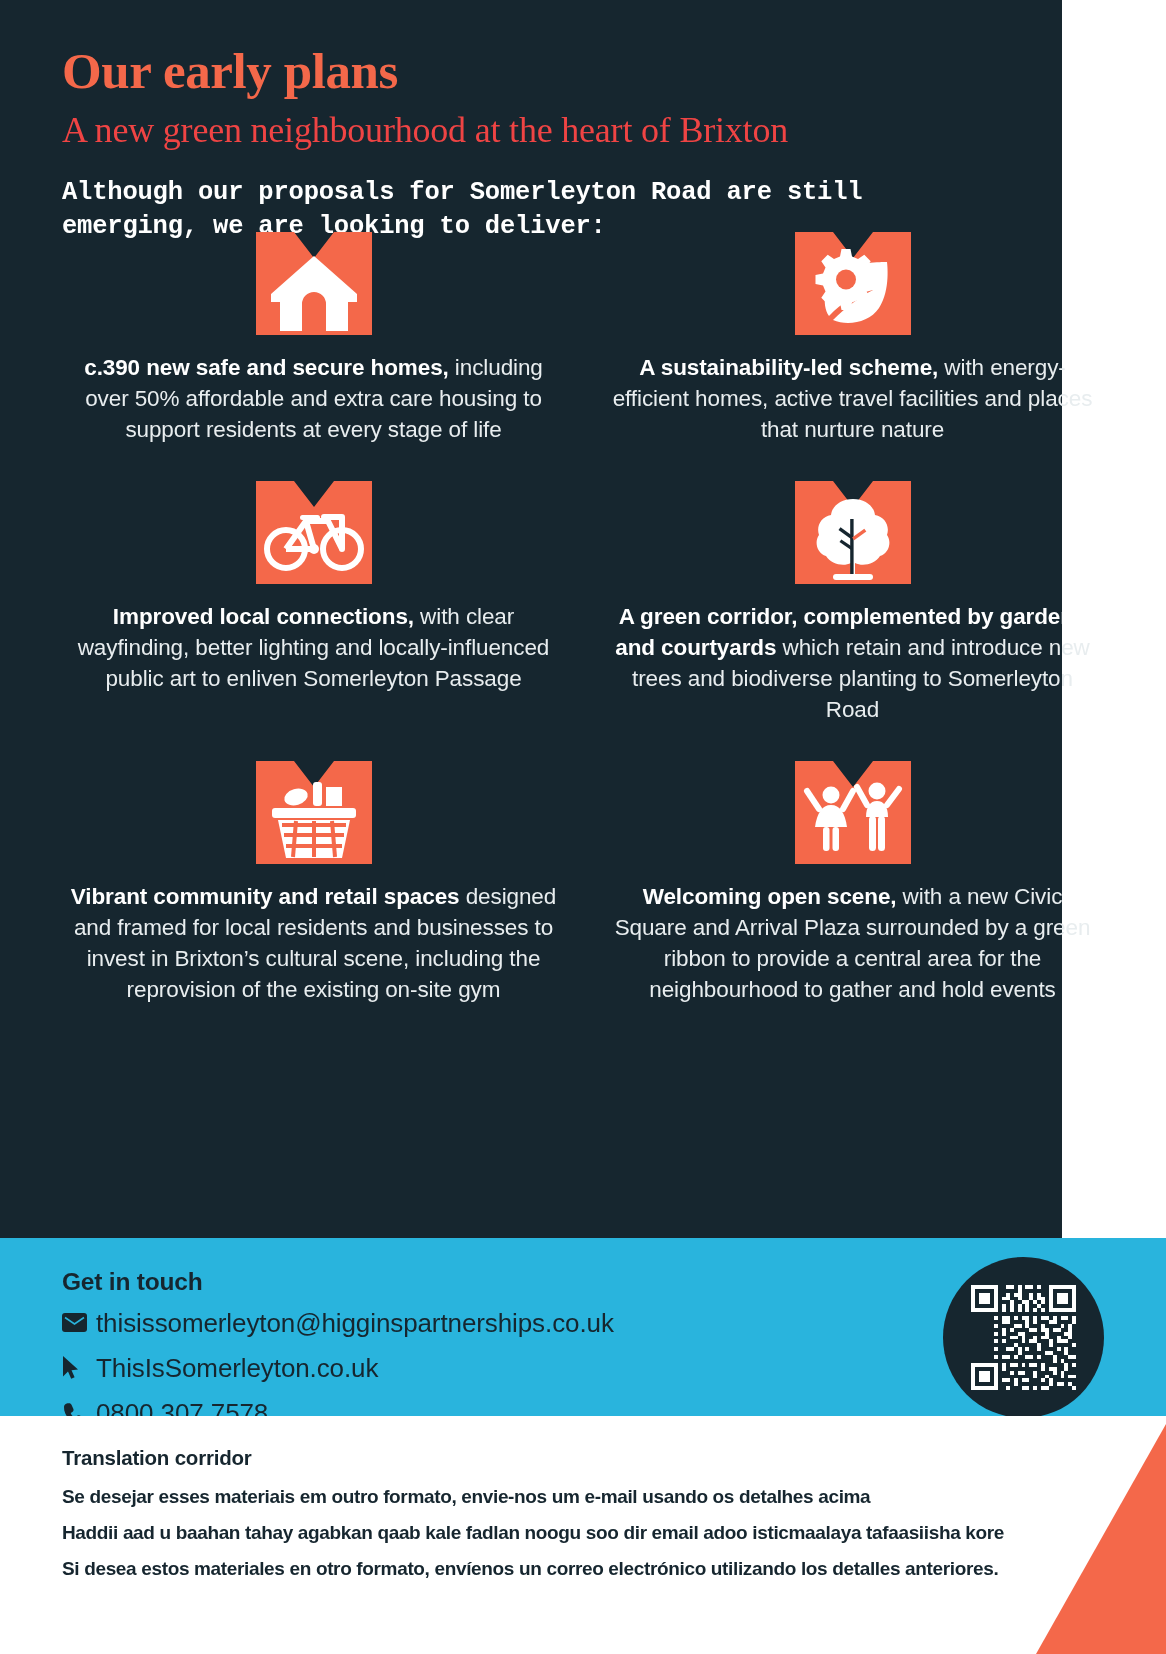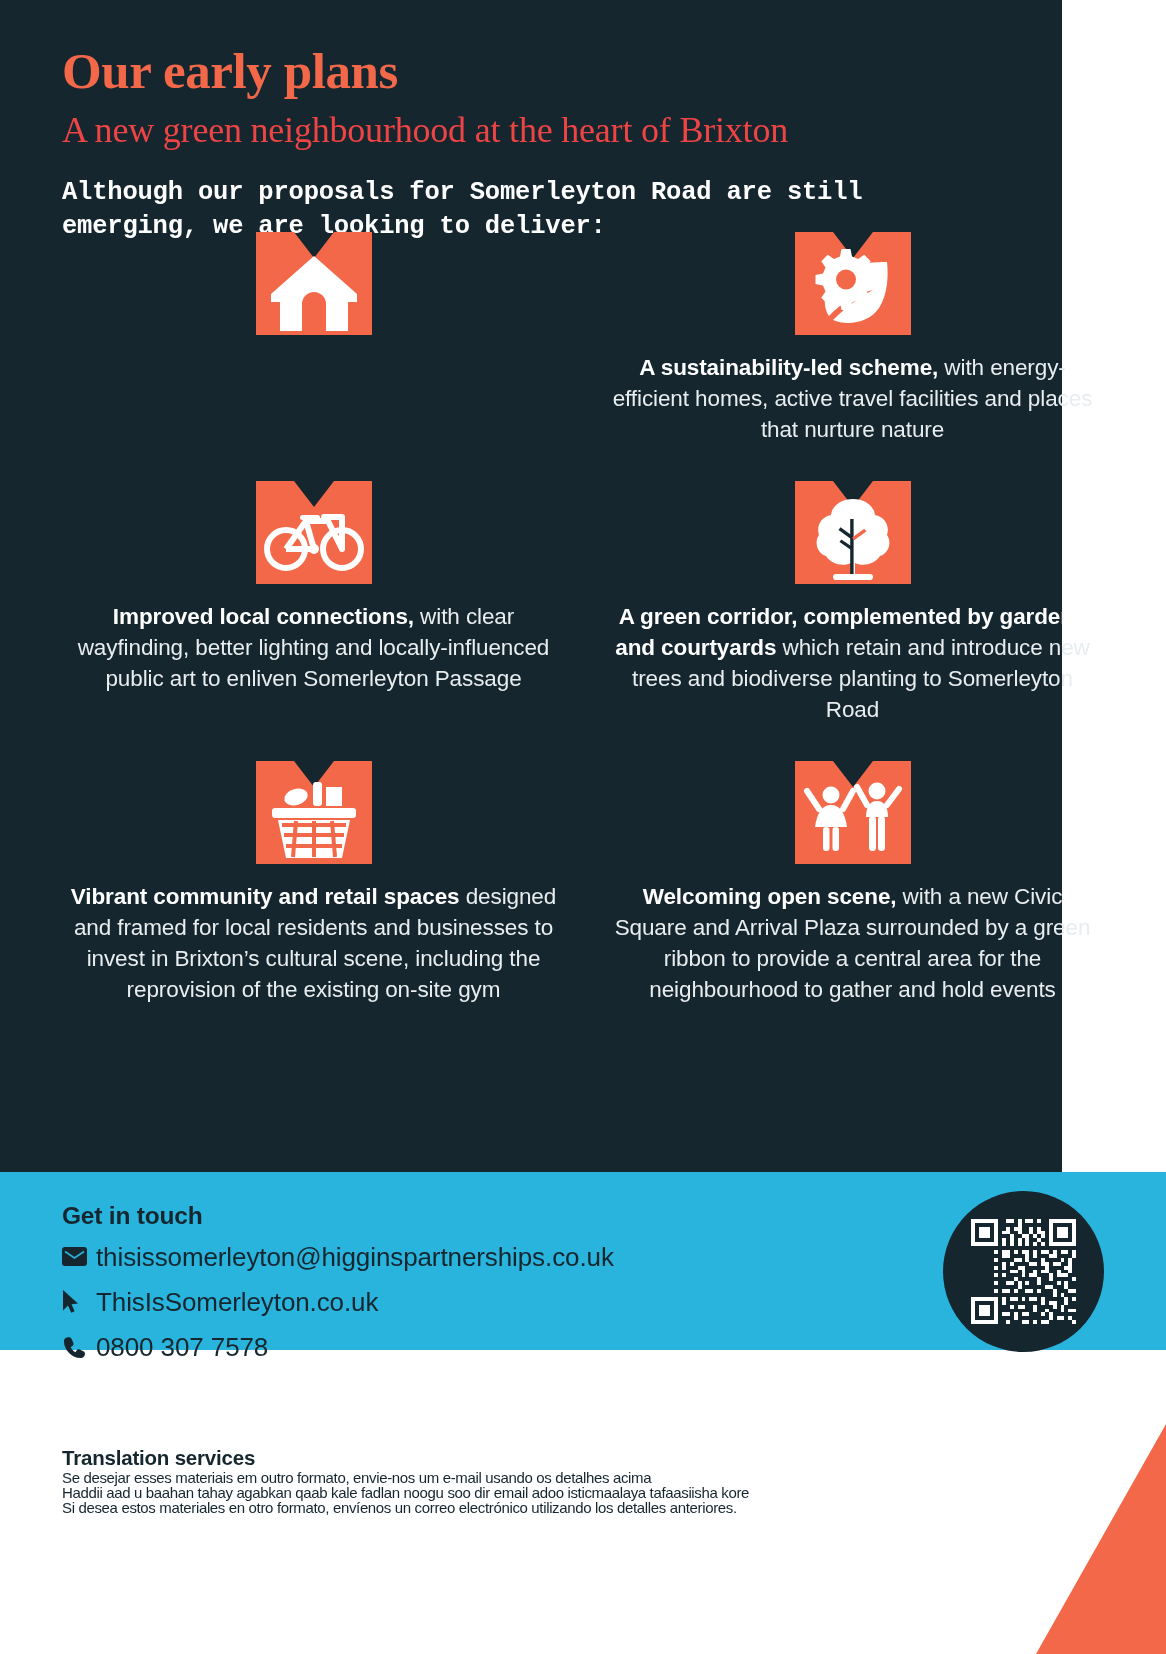--- a/index.html
+++ b/index.html
@@ -99,21 +99,21 @@
     color: #ffffff;
   }
 
   
   .r1 .icon-tile { height: 103px; }
 
   
   .contact {
     position: absolute;
     left: 0;
-    top: 1172px;
+    top: 1238px;
     width: 1166px;
     height: 178px;
     background: #29b4dd;
     padding: 30px 62px 0 62px;
   }
 
   .contact h2 {
     font-size: 24.5px;
     font-weight: bold;
     color: #16262f;
@@ -175,22 +175,23 @@
   }
 
   .translations h3 {
     font-size: 20.5px;
     font-weight: bold;
     color: #16262f;
     letter-spacing: -0.2px;
   }
 
   .translations p {
-    font-size: 15px;
-    font-weight: 400;
+    margin-top: 17px;
+    font-size: 19px;
+    font-weight: 700;
     color: #16262f;
     letter-spacing: -0.35px;
     line-height: 1;
   }
 
   
   .corner-wedge {
     position: absolute;
     right: 0;
     bottom: 0;
@@ -213,20 +214,23 @@
   </div>
 
   <div class="grid">
 
     <div class="cell r1">
       <div class="icon-tile">
         <svg viewBox="0 0 116 103">
           <path d="M0 0 L38 0 L58 26 L78 0 L116 0 L116 103 L0 103 Z" fill="#f4684a"></path>
           <path d="M58 24 L101 62 L101 70 L92 70 L92 99 L70 99 L70 72 A12 12 0 0 0 46 72 L46 99 L24 99 L24 70 L15 70 L15 62 Z" fill="#ffffff"></path>
         </svg>
+      </div>
+      <div class="cell-text">
+        <b>c.390 new safe and secure homes,</b><span> including over 50% affordable and extra care housing to support residents at every stage of life</span>
       </div>
     </div>
 
     <div class="cell r1">
       <div class="icon-tile">
         <svg viewBox="0 0 116 103">
           <path d="M0 0 L38 0 L58 26 L78 0 L116 0 L116 103 L0 103 Z" fill="#f4684a"></path>
           <path d="M92 30 C92 30 96 58 84 76 C74 91 52 94 38 88 C50 76 66 64 78 58 C63 61 47 70 34 84 C26 72 30 52 42 42 C58 29 92 30 92 30 Z" fill="#ffffff"></path>
           <path d="M46.5 17 L55.5 17 L57 24.5 L63 27 L69.3 22.8 L75.7 29.2 L71.5 35.5 L74 41.5 L81.5 43 L81.5 52 L74 53.5 L71.5 59.5 L75.7 65.8 L69.3 72.2 L63 68 L57 70.5 L55.5 78 L46.5 78 L45 70.5 L39 68 L32.7 72.2 L26.3 65.8 L30.5 59.5 L28 53.5 L20.5 52 L20.5 43 L28 41.5 L30.5 35.5 L26.3 29.2 L32.7 22.8 L39 27 L45 24.5 Z" fill="#ffffff"></path>
           <circle cx="51" cy="47.5" r="10" fill="#f4684a"></circle>
@@ -485,21 +489,21 @@
             <rect x="14" y="27" width="2" height="1"></rect>
           <rect x="17" y="27" width="1" height="1"></rect>
             <rect x="19" y="27" width="2" height="1"></rect>
           <rect x="27" y="27" width="1" height="1"></rect>
         </g>
       </svg>
     </div>
   </div>
 
   <div class="translations">
-    <h3>Translation services</h3>
+    <h3>Translation corridor</h3>
     <p>Se desejar esses materiais em outro formato, envie-nos um e-mail usando os detalhes acima</p>
     <p>Haddii aad u baahan tahay agabkan qaab kale fadlan noogu soo dir email adoo isticmaalaya tafaasiisha kore</p>
     <p>Si desea estos materiales en otro formato, envíenos un correo electrónico utilizando los detalles anteriores.</p>
 
     <div class="corner-wedge">
       <svg width="130" height="230" viewBox="0 0 130 230">
         <path d="M130 0 L130 230 L0 230 Z" fill="#f4684a"></path>
       </svg>
     </div>
   </div>

